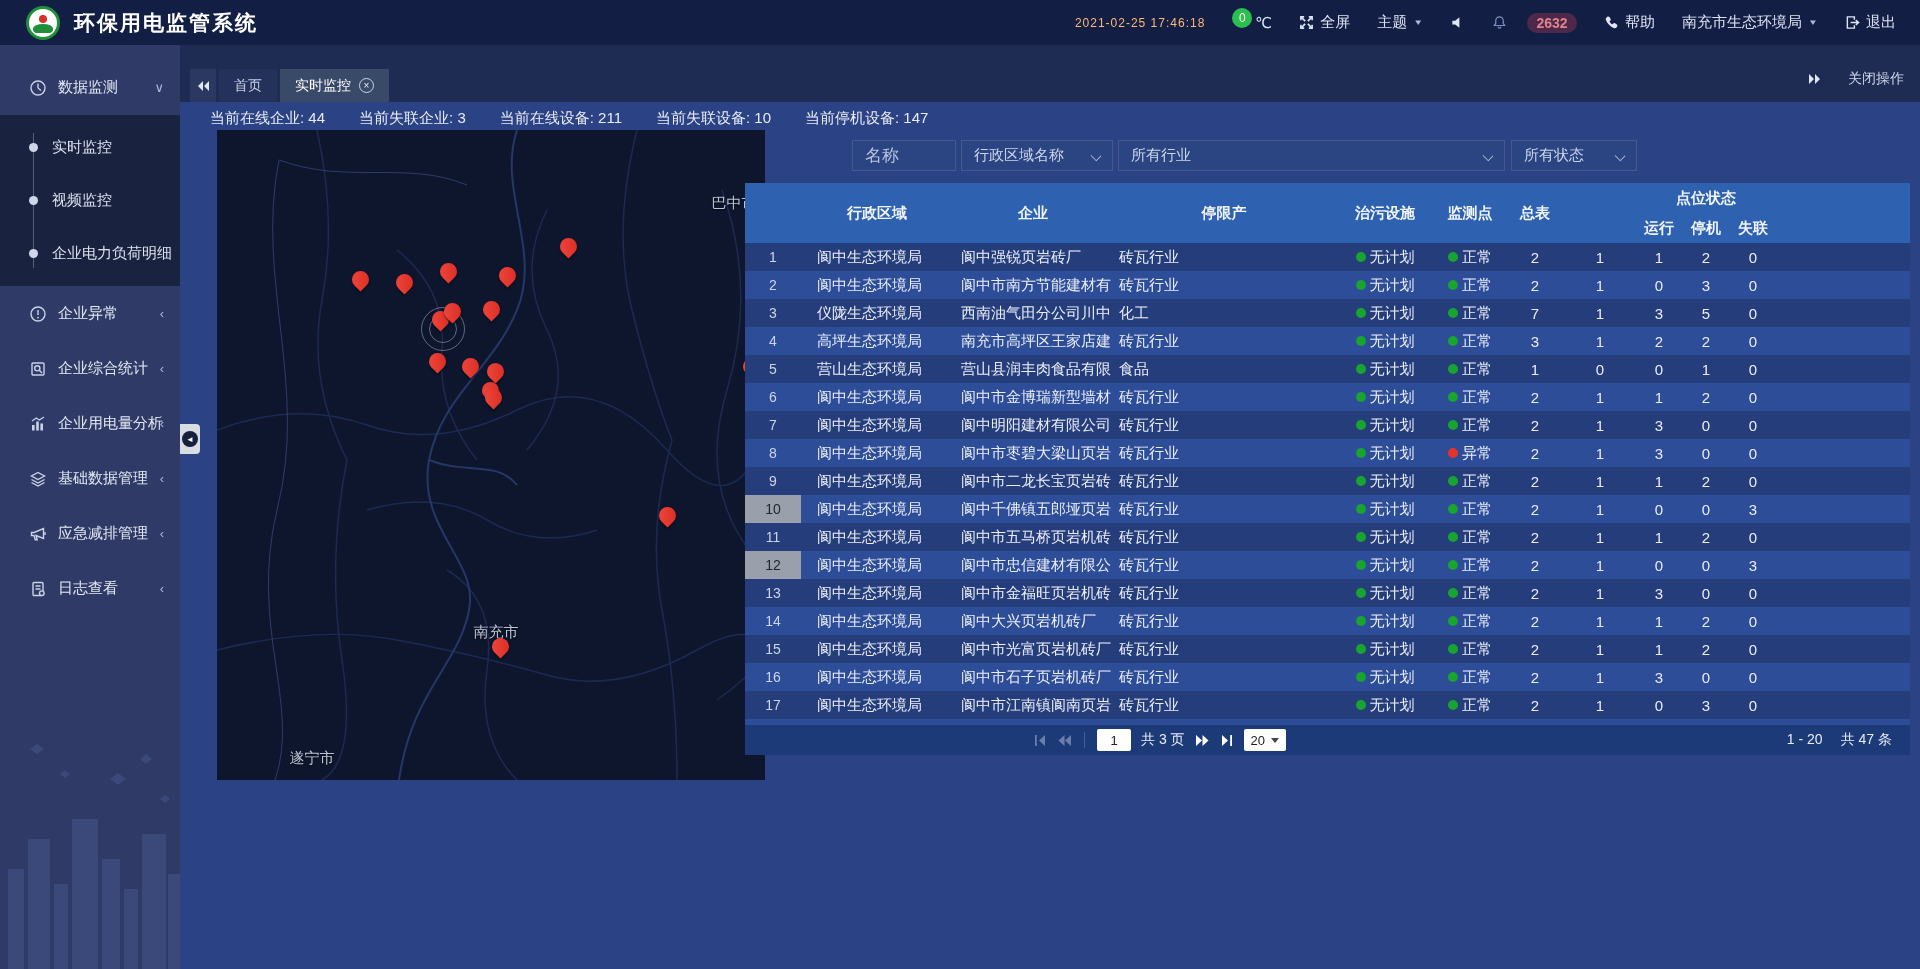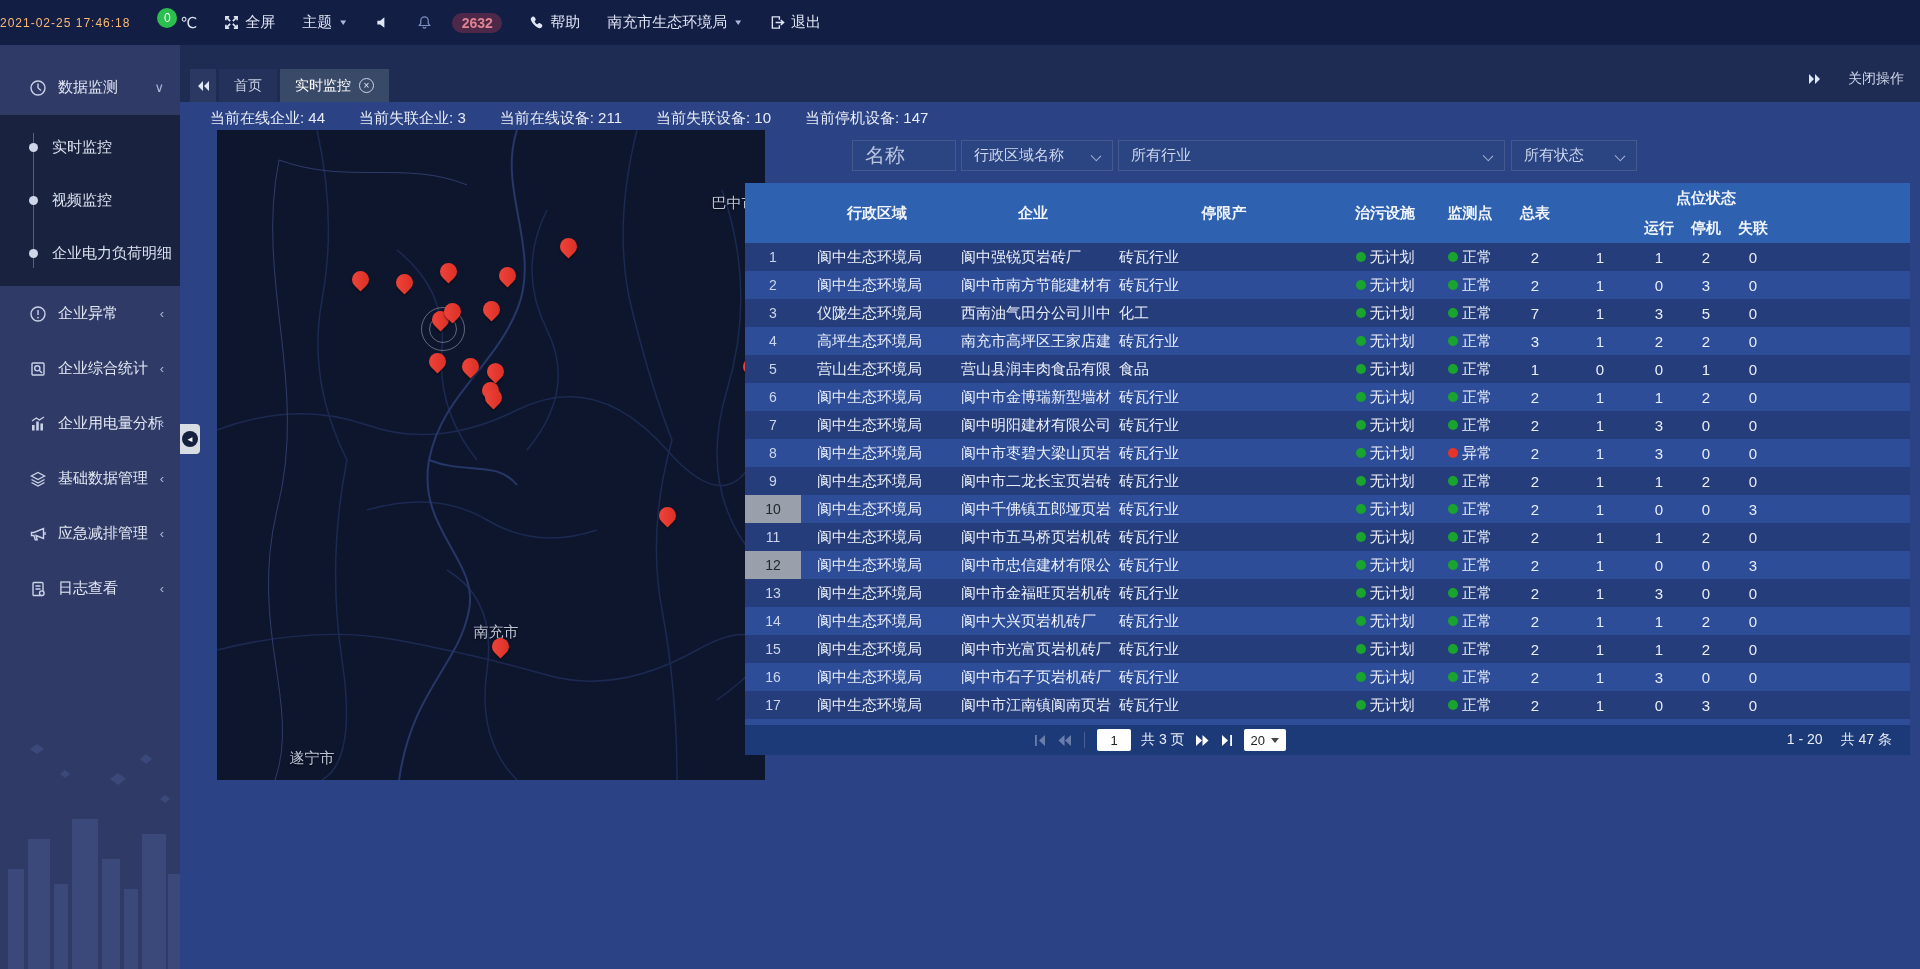--- a/index.html
+++ b/index.html
@@ -78,21 +78,21 @@
   .pin { position:absolute; width:17px; height:17px; border-radius:50% 50% 50% 0;
     transform:rotate(-45deg); background:linear-gradient(135deg,#f0483e,#d92b22);
     box-shadow:-1px 1px 2px rgba(0,0,0,.55); margin-left:-8px; margin-top:-22px; cursor:pointer;}
   .ripple { position:absolute; border:1px solid rgba(255,255,255,.35); border-radius:50%;}
 
   
   .right-panel { position:absolute; left:745px; top:140px; width:1165px; height:615px; z-index:4;}
   .filters { position:absolute; left:0; top:0; height:31px; width:100%;}
   .f-box { position:absolute; top:0; height:31px; background:#2b4583; border:1px solid #44598e;
     display:flex; align-items:center; color:#ccd5ec; font-size:15px; padding:0 12px; cursor:pointer;}
-  .f-input { background:#2b4583; border:1px solid #44598e; color:#ccd5ec; font-size:20px;
+  .f-input { background:#2b4583; border:1px solid #44598e; color:#ccd5ec; font-size:17px;
     padding:0 12px; position:absolute; height:31px; outline:none;}
   .f-input::placeholder { color:#b9c4e0;}
   .f-chevron { position:absolute; right:12px; top:11px; width:8px; height:8px;
     border-right:1.5px solid #a9b6d8; border-bottom:1.5px solid #a9b6d8; transform:rotate(45deg) scaleY(.9);}
 
   .table-wrap { position:absolute; left:0; top:43px; width:1165px; height:572px;}
   .grid-cols { display:grid;
     grid-template-columns:56px 152px 160px 222px 100px 70px 60px 70px 48px 46px 48px 1fr;}
   .thead { height:60px; background:#2e61b0; grid-template-rows:30px 30px; color:#f0f4fc;
     font-weight:bold; font-size:15px;}
@@ -124,20 +124,24 @@
   .pg-size { display:inline-flex; align-items:center; gap:6px; background:#fff; color:#222;
     height:22px; padding:0 7px; border-radius:2px; font-size:13px; margin-left:0; cursor:pointer;}
   .pg-size .sz-caret { width:0; height:0; border-left:4px solid transparent; border-right:4px solid transparent;
     border-top:5px solid #444;}
   .pg-range { position:absolute; right:18px; display:flex; gap:18px;}
 </style>
 </head>
 <body>
 
 <header class="topbar">
+  <div class="brand">
+    <span class="logo"></span>
+    <span class="app-title">环保用电监管系统</span>
+  </div>
   <div class="topbar-right">
     <span class="datetime">2021-02-25 17:46:18</span>
     <span class="temp">
       <span class="temp-circle">0</span>
       <span>℃</span>
     </span>
     <span class="top-btn">
       <svg width="15" height="15" viewBox="0 0 16 16" fill="none" stroke="#dfe6f5" stroke-width="1.7">
           <path d="M2 2l4.6 4.6M14 2 9.4 6.6M14 14 9.4 9.4M2 14l4.6-4.6"></path>
           <path d="M2 5.5V2h3.5M10.5 2H14v3.5M14 10.5V14h-3.5M5.5 14H2v-3.5"></path>

